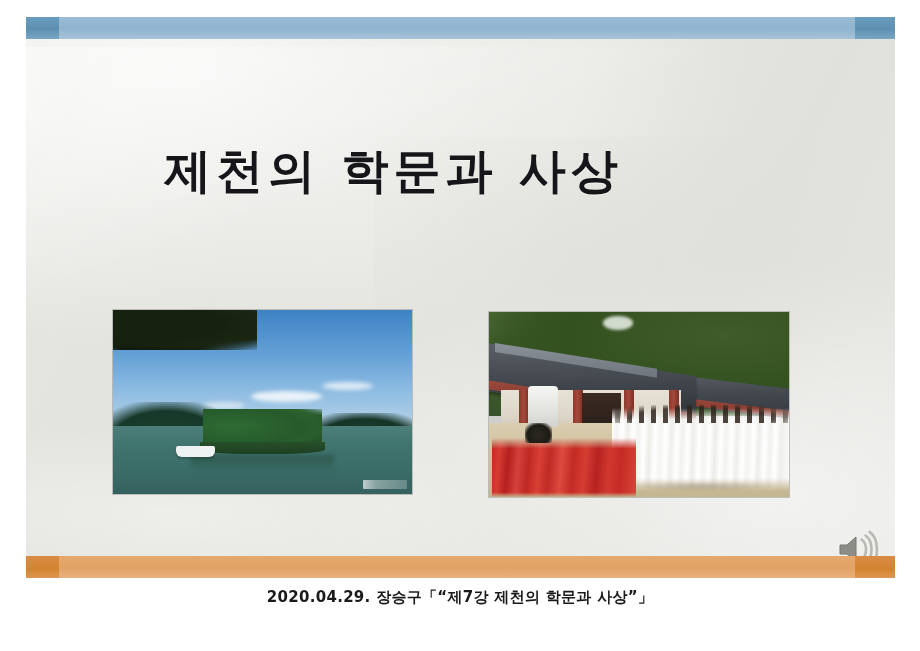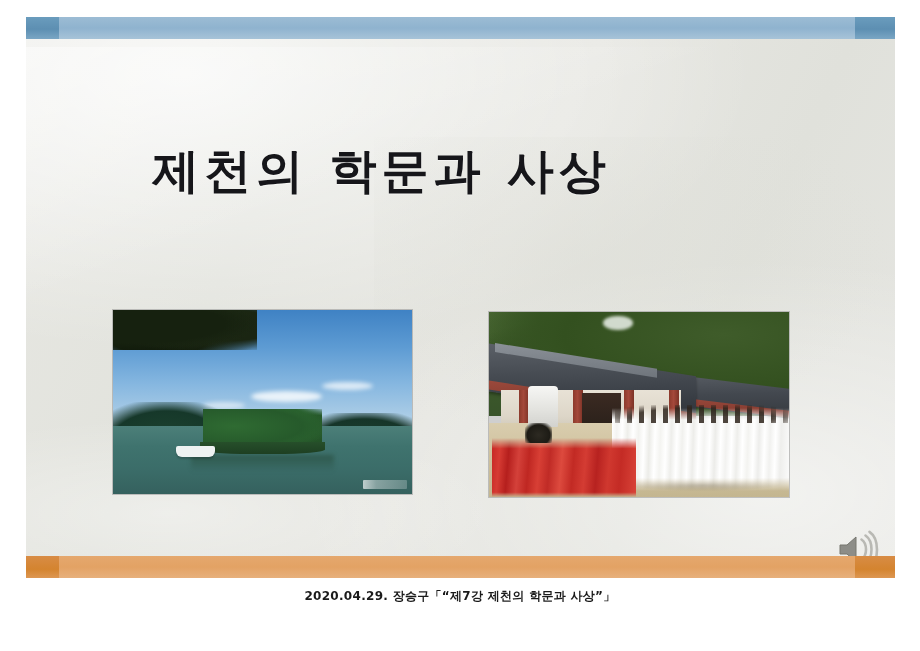--- a/index.html
+++ b/index.html
@@ -91,21 +91,21 @@
     background: linear-gradient(180deg, #e5a86e 0%, #e3a264 50%, #e7b07c 100%);
   }
   #bottomband .cap-r {
     width: 40px; height: 100%;
     background: linear-gradient(180deg, #d88c45 0%, #d4842f 60%, #dd9753 100%);
   }
 
   
   #title-block {
     position: absolute;
-    left: 0; top: 128px;
+    left: 12px; top: 128px;
     width: 711px;
     text-align: center;
   }
   #slide-title {
     font-family: "DejaVu Sans", "Liberation Sans", sans-serif;
     font-size: 47px;
     font-weight: bold;
     color: #16161a;
     letter-spacing: 5px;
     line-height: 1.12;
@@ -344,21 +344,21 @@
   }
 
   
   #caption {
     position: absolute;
     left: 0;
     top: 588px;
     width: 920px;
     text-align: center;
     font-family: "DejaVu Sans", "Liberation Sans", sans-serif;
-    font-size: 12px;
+    font-size: 15px;
     font-weight: bold;
     color: #1a1a1a;
     letter-spacing: 0.3px;
     white-space: nowrap;
   }
 </style>
 </head>
 <body>
 
 <div id="page">

